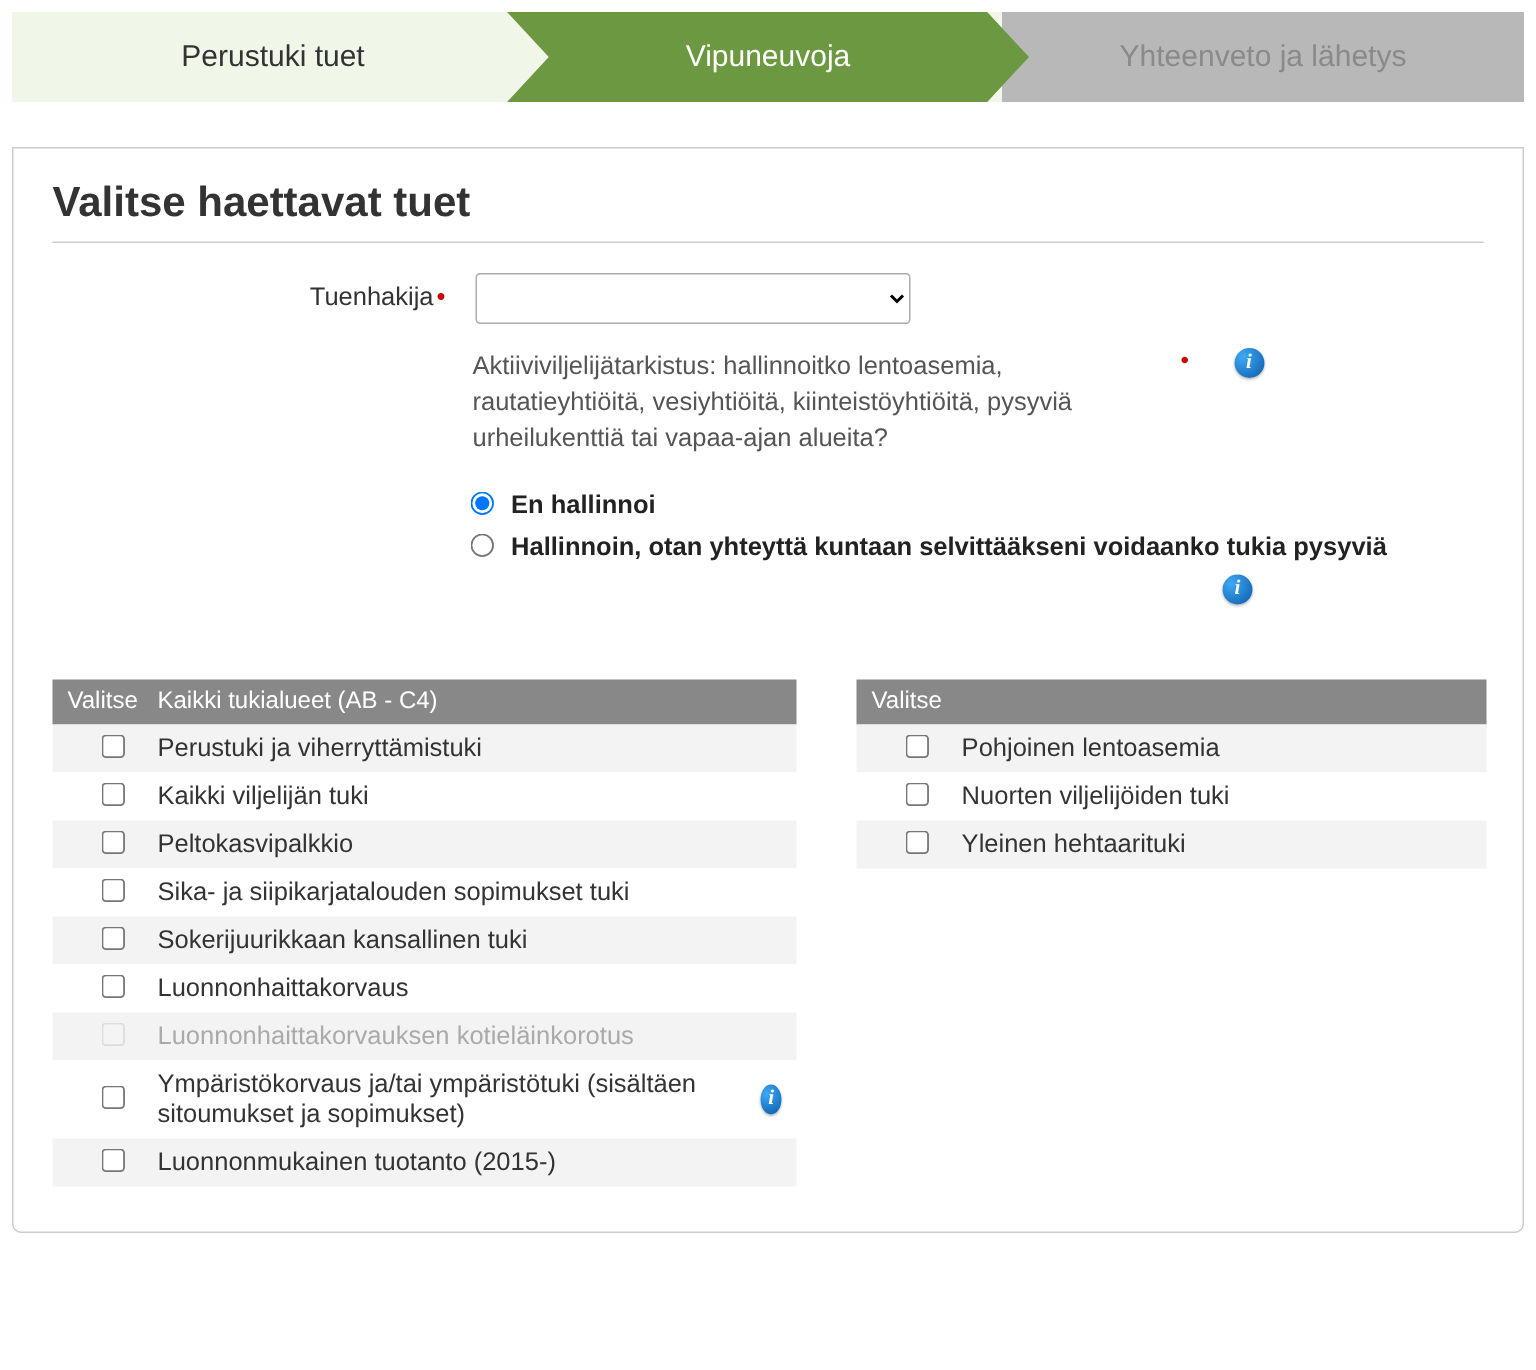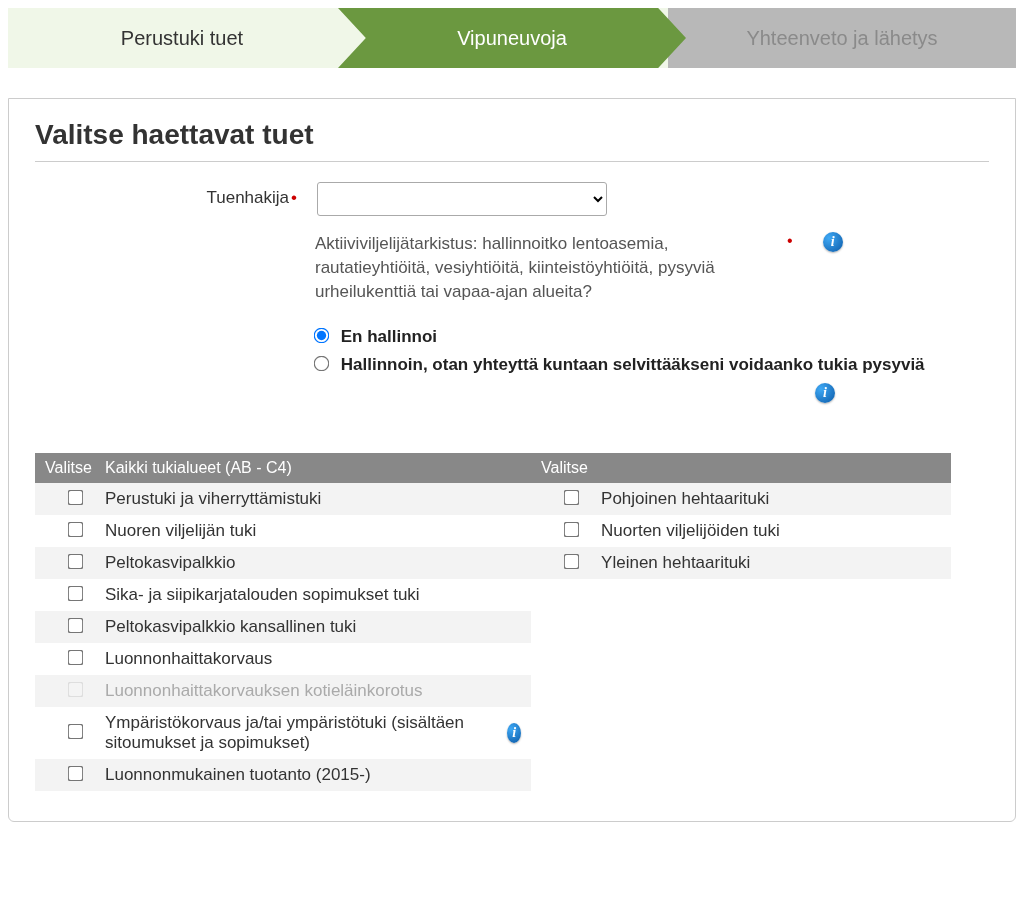--- a/index.html
+++ b/index.html
@@ -103,20 +103,21 @@
     line-height: 20px;
     vertical-align: middle;
     box-shadow: 0 1px 2px rgba(0,0,0,0.3);
   }
   .radio-group { margin-left: 280px; margin-bottom: 8px; }
   .radio-row { margin-bottom: 8px; font-size: 17px; color: #222; font-weight: bold; }
   .radio-row input { margin-right: 8px; transform: scale(1.2); }
   .info-right { margin-left: 780px; margin-bottom: 40px; }
   .tables-row {
     display: flex;
+    gap: 40px;
     margin-top: 50px;
   }
   .subsidy-table { flex: 1; }
   .subsidy-table.left { flex: 0 0 52%; }
   .subsidy-table.right { flex: 0 0 44%; }
   .thead {
     display: flex;
     background: #888;
     color: #fff;
     font-size: 16px;
@@ -192,33 +193,33 @@
       <div class="thead">
         <div class="col-sel">Valitse</div>
         <div class="col-name">Kaikki tukialueet (AB - C4)</div>
       </div>
       <div class="trow">
         <div class="col-sel"><input type="checkbox" style=""></div>
         <div class="col-name">Perustuki ja viherryttämistuki</div>
       </div>
       <div class="trow">
         <div class="col-sel"><input type="checkbox" style=""></div>
-        <div class="col-name">Nuoren viljelijän tuki</div>
+        <div class="col-name">Kaikki viljelijän tuki</div>
       </div>
       <div class="trow">
         <div class="col-sel"><input type="checkbox" style=""></div>
         <div class="col-name">Peltokasvipalkkio</div>
       </div>
       <div class="trow">
         <div class="col-sel"><input type="checkbox" style=""></div>
         <div class="col-name">Sika- ja siipikarjatalouden sopimukset tuki</div>
       </div>
       <div class="trow">
         <div class="col-sel"><input type="checkbox" style=""></div>
-        <div class="col-name">Peltokasvipalkkio kansallinen tuki</div>
+        <div class="col-name">Sokerijuurikkaan kansallinen tuki</div>
       </div>
       <div class="trow">
         <div class="col-sel"><input type="checkbox" style=""></div>
         <div class="col-name">Luonnonhaittakorvaus</div>
       </div>
       <div class="trow disabled">
         <div class="col-sel"><input type="checkbox" disabled="" style=""></div>
         <div class="col-name">Luonnonhaittakorvauksen kotieläinkorotus</div>
       </div>
       <div class="trow">
@@ -233,21 +234,21 @@
         <div class="col-name">Luonnonmukainen tuotanto (2015-)</div>
       </div>
     </div>
 
     <div class="subsidy-table right">
       <div class="thead">
         <div class="col-sel">Valitse</div>
       </div>
       <div class="trow">
         <div class="col-sel"><input type="checkbox" style=""></div>
-        <div class="col-name">Pohjoinen hehtaarituki</div>
+        <div class="col-name">Pohjoinen lentoasemia</div>
       </div>
       <div class="trow">
         <div class="col-sel"><input type="checkbox" style=""></div>
         <div class="col-name">Nuorten viljelijöiden tuki</div>
       </div>
       <div class="trow">
         <div class="col-sel"><input type="checkbox" style=""></div>
         <div class="col-name">Yleinen hehtaarituki</div>
       </div>
     </div>

